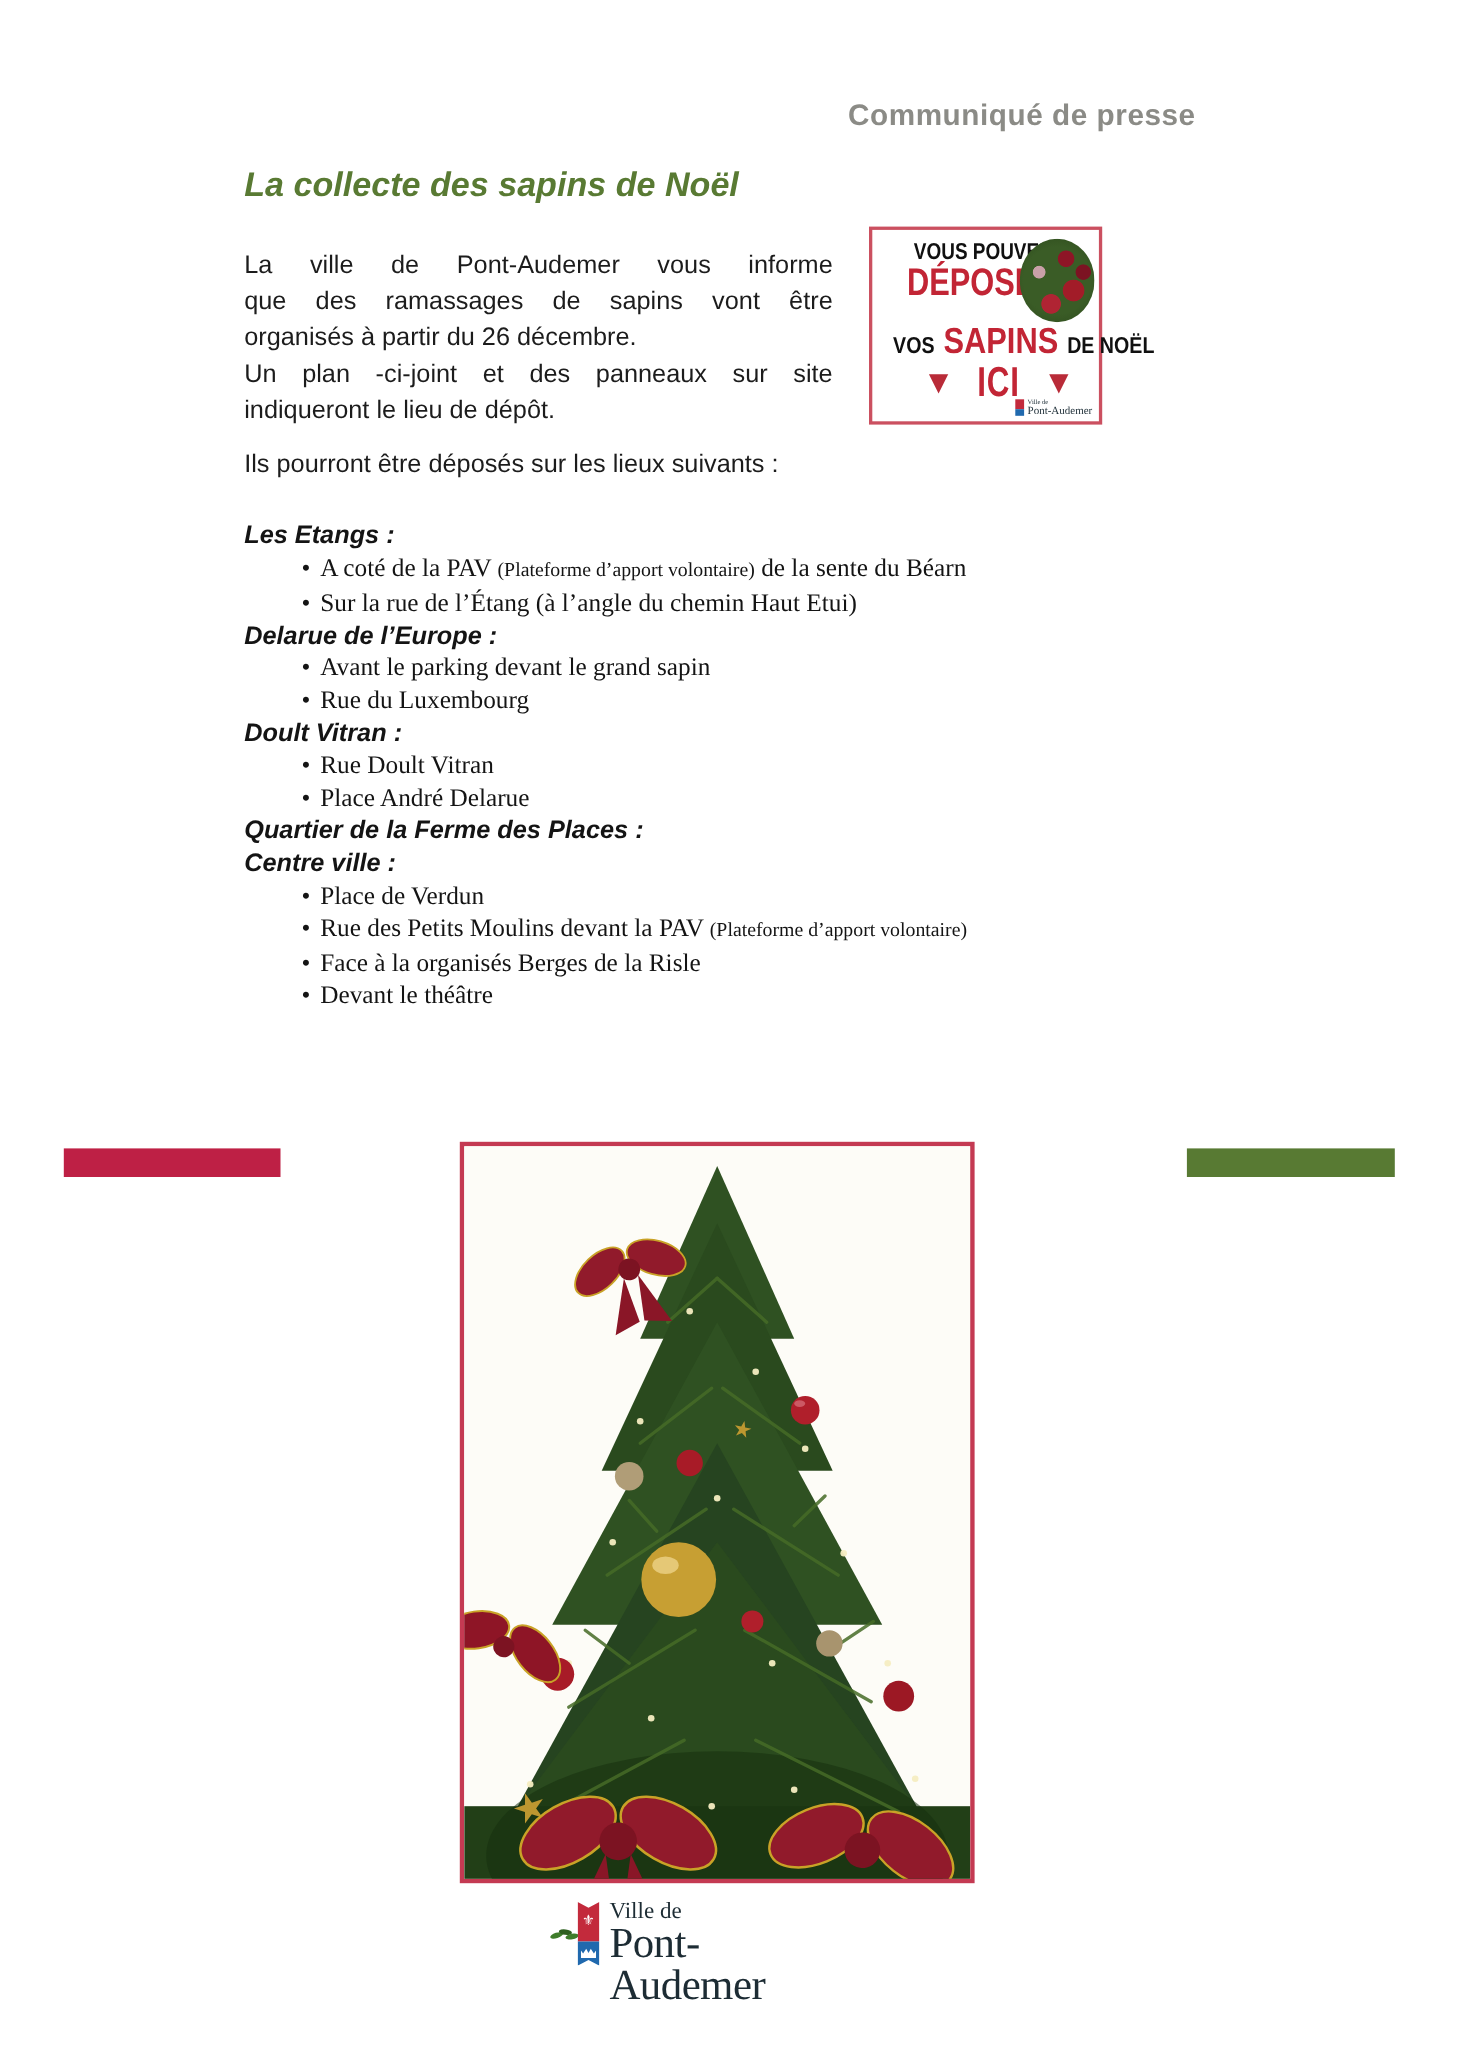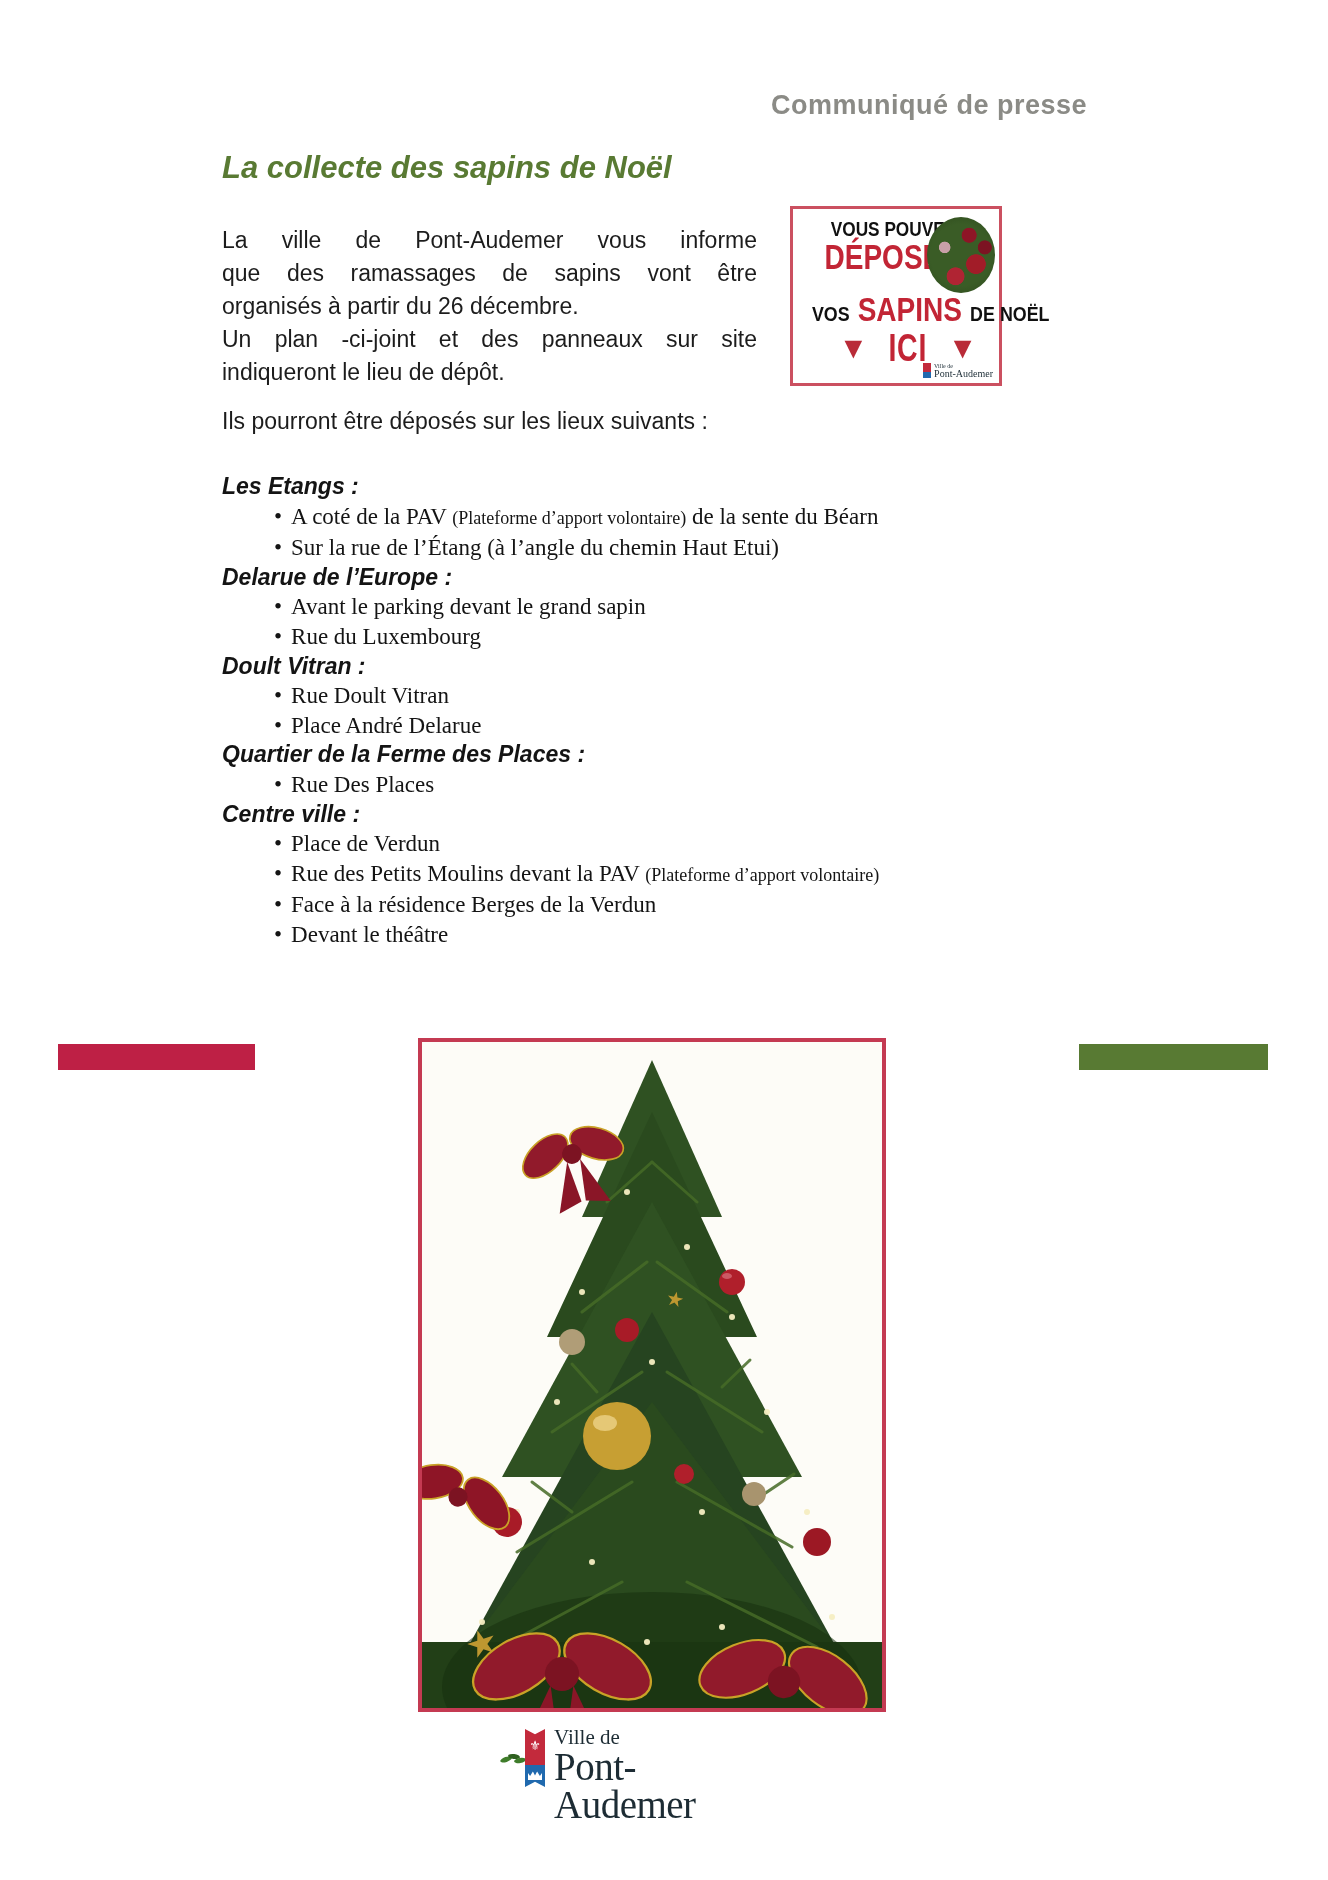--- a/index.html
+++ b/index.html
@@ -165,33 +165,30 @@
 
   <div class="sec-h">Doult Vitran :</div>
   <div class="li">
     <span class="b">•</span><span>Rue Doult Vitran</span>
   </div>
   <div class="li">
     <span class="b">•</span><span>Place André Delarue</span>
   </div>
 
   <div class="sec-h">Quartier de la Ferme des Places :</div>
-  <div class="li">
-    <span class="b">•</span><span>Rue Des Places</span>
-  </div>
 
   <div class="sec-h">Centre ville :</div>
   <div class="li">
     <span class="b">•</span><span>Place de Verdun</span>
   </div>
   <div class="li">
     <span class="b">•</span><span>Rue des Petits Moulins devant la PAV </span><span class="paren">(Plateforme d’apport volontaire)</span>
   </div>
   <div class="li">
-    <span class="b">•</span><span>Face à la résidence Berges de la Verdun</span>
+    <span class="b">•</span><span>Face à la organisés Berges de la Risle</span>
   </div>
   <div class="li">
     <span class="b">•</span><span>Devant le théâtre</span>
   </div>
 </div>
 
 <div class="bar-red"></div>
 <div class="bar-green"></div>
 
 <div class="photo">

